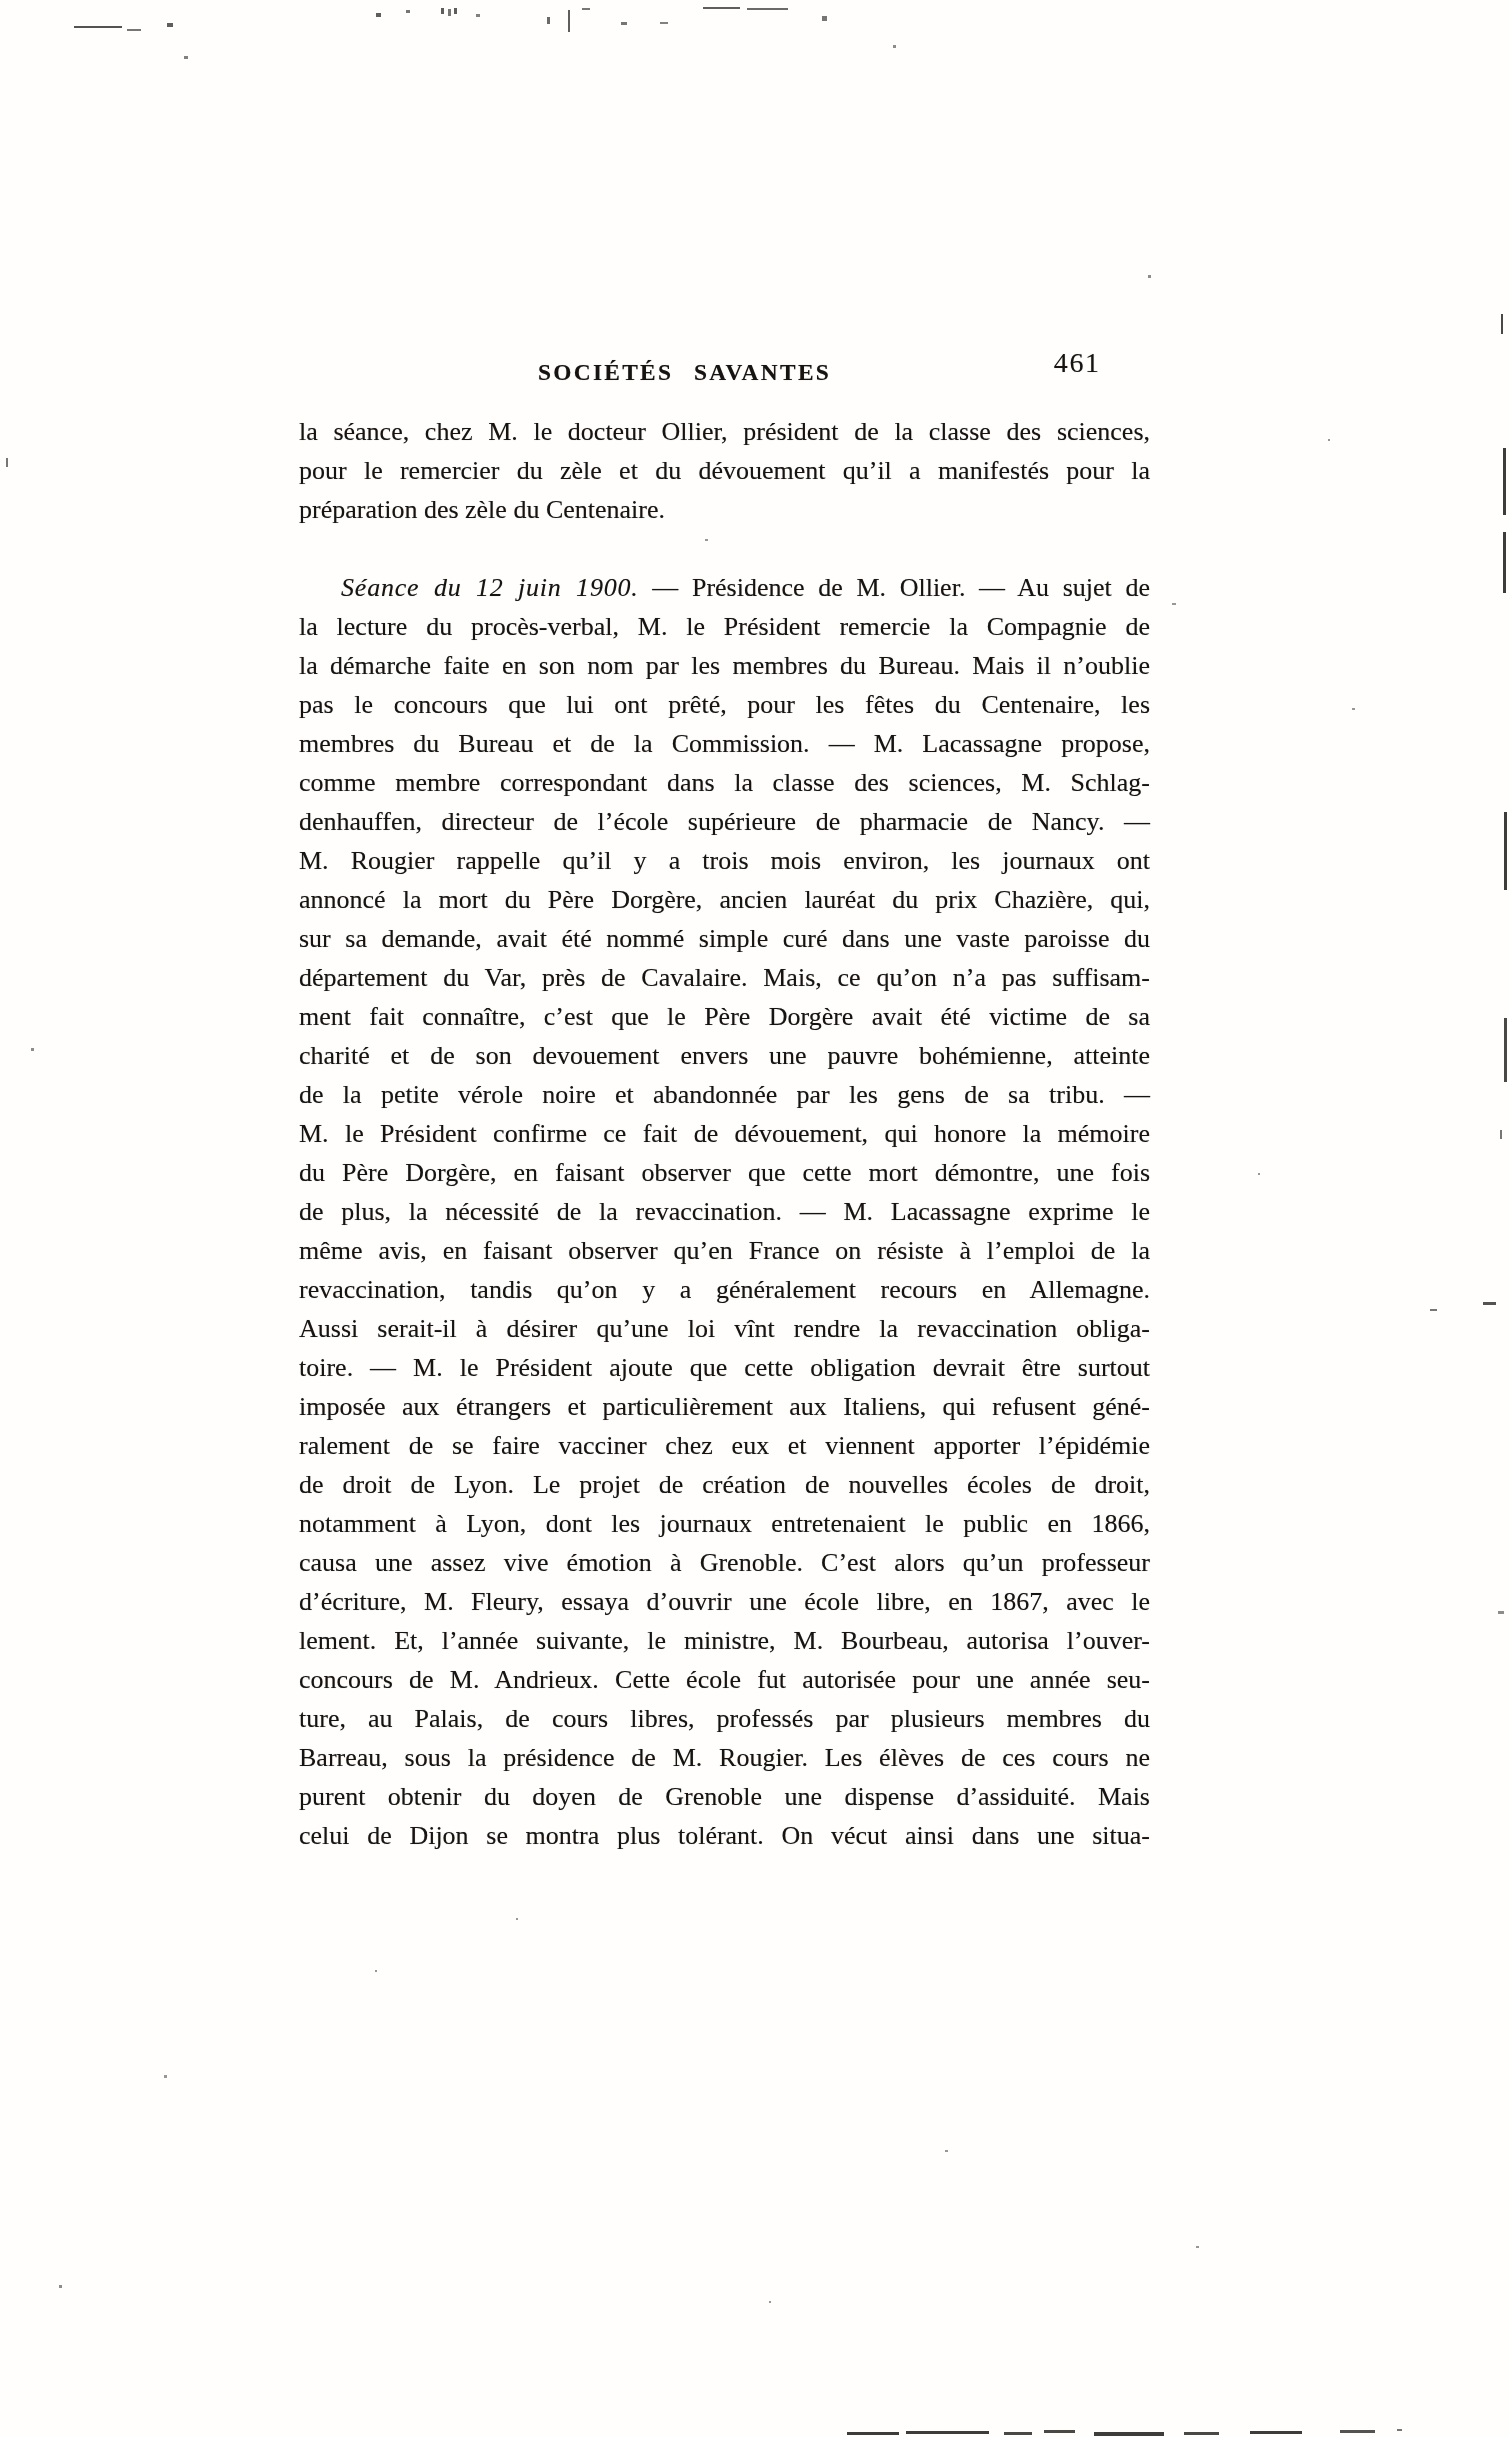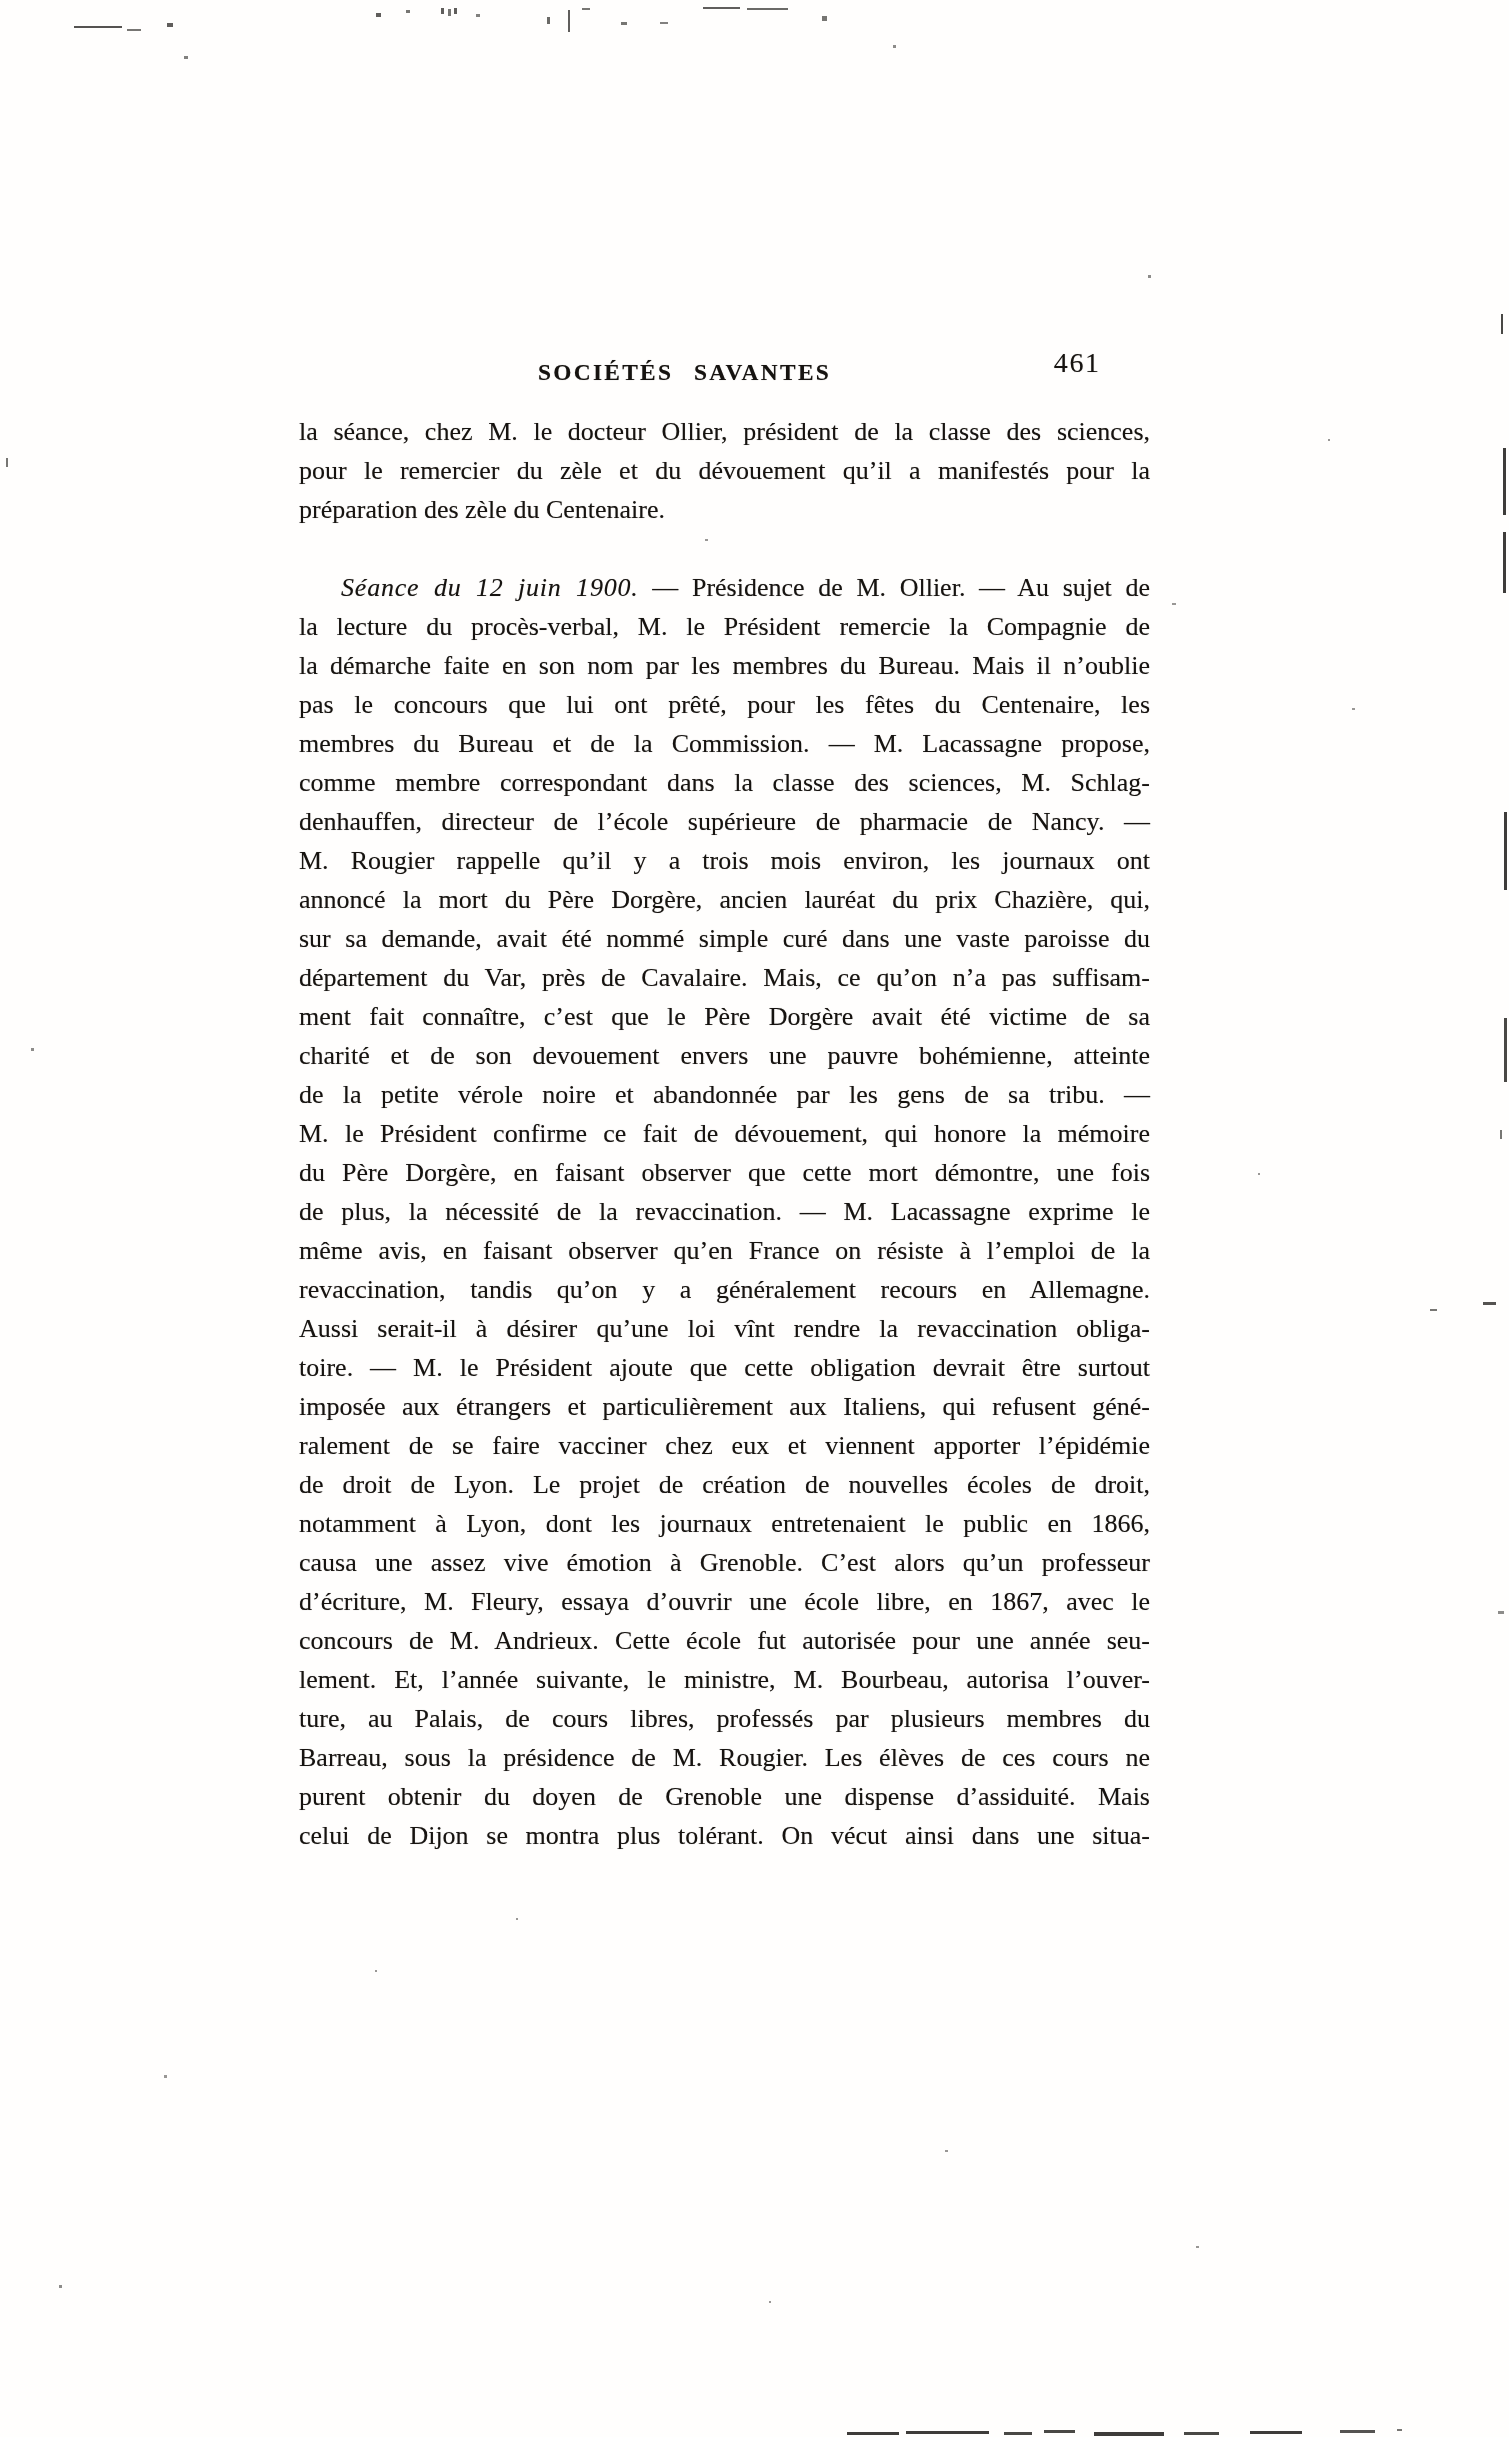--- a/index.html
+++ b/index.html
@@ -72,22 +72,22 @@
         <div class="line j">même avis, en faisant observer qu’en France on résiste à l’emploi de la</div>
         <div class="line j">revaccination, tandis qu’on y a généralement recours en Allemagne.</div>
         <div class="line j">Aussi serait-il à désirer qu’une loi vînt rendre la revaccination obliga-</div>
         <div class="line j">toire. — M. le Président ajoute que cette obligation devrait être surtout</div>
         <div class="line j">imposée aux étrangers et particulièrement aux Italiens, qui refusent géné-</div>
         <div class="line j">ralement de se faire vacciner chez eux et viennent apporter l’épidémie</div>
         <div class="line j">de droit de Lyon. Le projet de création de nouvelles écoles de droit,</div>
         <div class="line j">notamment à Lyon, dont les journaux entretenaient le public en 1866,</div>
         <div class="line j">causa une assez vive émotion à Grenoble. C’est alors qu’un professeur</div>
         <div class="line j">d’écriture, M. Fleury, essaya d’ouvrir une école libre, en 1867, avec le</div>
+        <div class="line j">lement. Et, l’année suivante, le ministre, M. Bourbeau, autorisa l’ouver-</div>
         <div class="line j">concours de M. Andrieux. Cette école fut autorisée pour une année seu-</div>
-        <div class="line j">lement. Et, l’année suivante, le ministre, M. Bourbeau, autorisa l’ouver-</div>
         <div class="line j">ture, au Palais, de cours libres, professés par plusieurs membres du</div>
         <div class="line j">Barreau, sous la présidence de M. Rougier. Les élèves de ces cours ne</div>
         <div class="line j">purent obtenir du doyen de Grenoble une dispense d’assiduité. Mais</div>
         <div class="line j">celui de Dijon se montra plus tolérant. On vécut ainsi dans une situa-</div>
       </div>
   </div>
 
   <div class="artifacts" id="artifacts">
       <i style="left: 74px; top: 26px; width: 48px; height: 2.3px; opacity: 0.75;"></i>
       <i style="left: 127px; top: 29px; width: 14px; height: 2.3px; opacity: 0.6;"></i>

